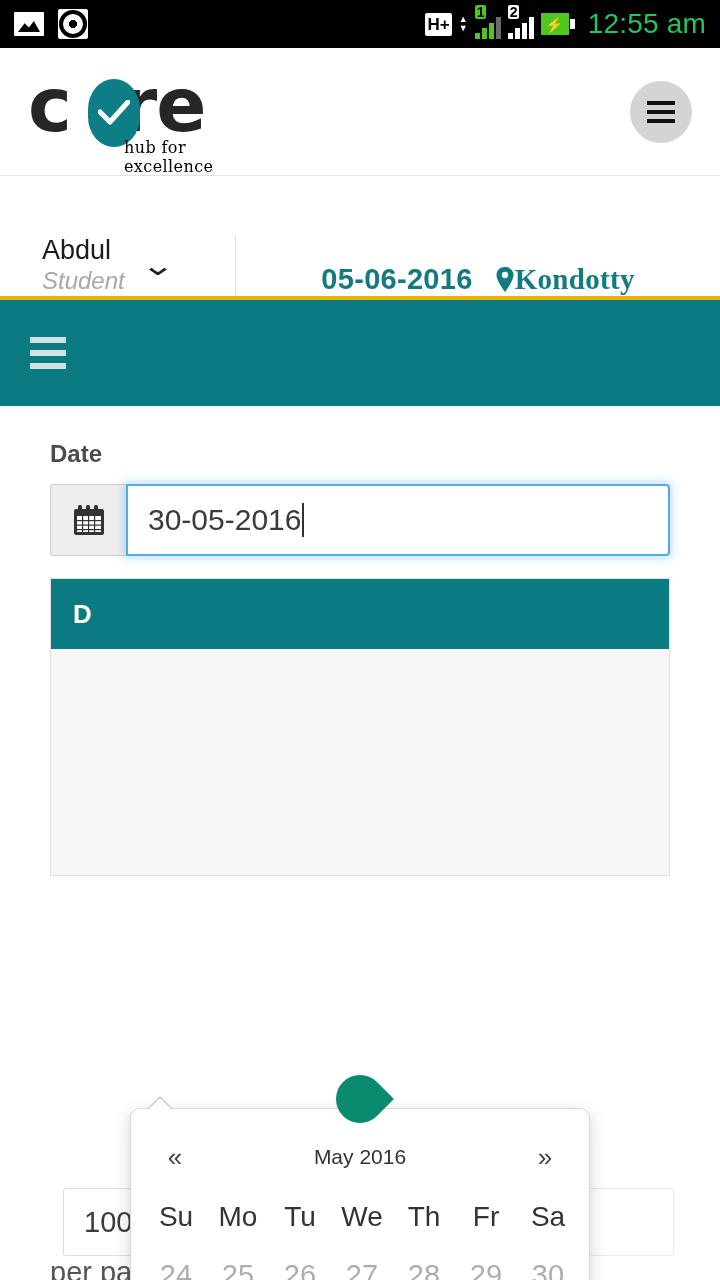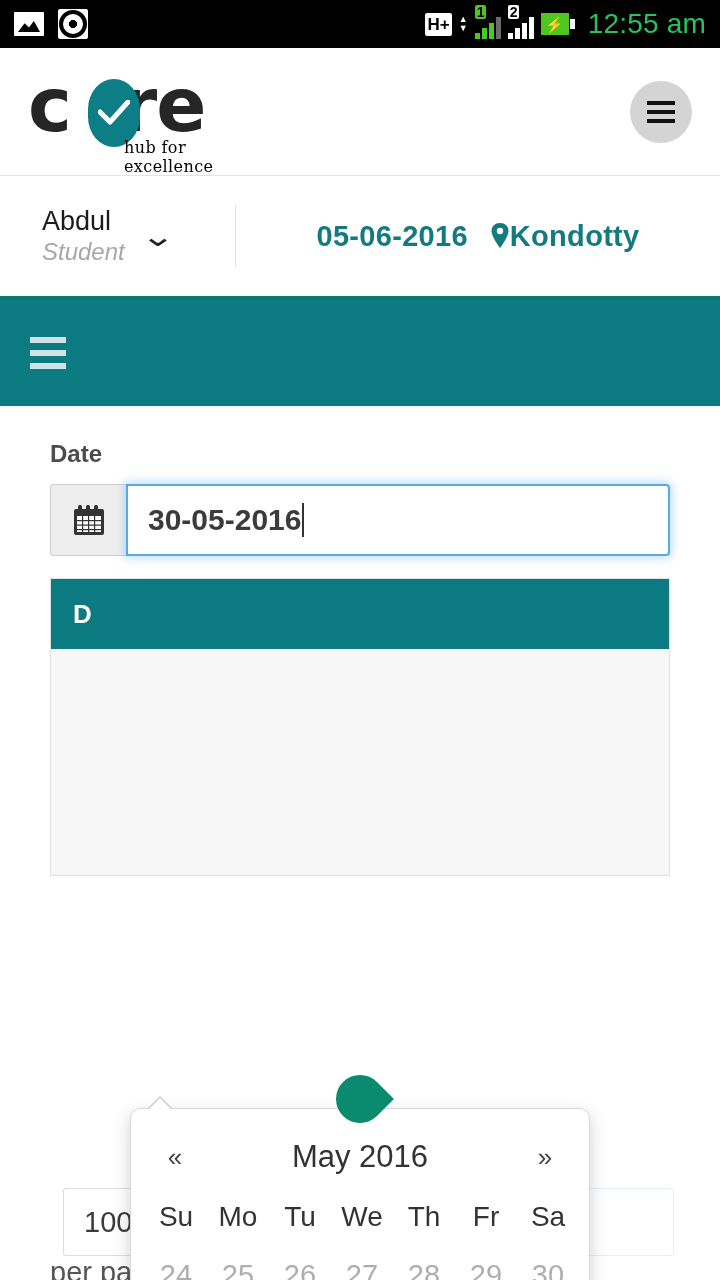--- a/index.html
+++ b/index.html
@@ -131,22 +131,22 @@
     flex-direction: column; gap: 5px;
     cursor: pointer;
   }
   .header-menu-btn i {
     display: block; width: 28px; height: 4px; background: #111;
   }
 
   
   .user-bar {
     height: 124px;
-    display: flex; align-items: center;
-    border-bottom: 4px solid #0f766e;
+    display: flex; align-items: flex-end;
+    border-bottom: 4px solid #eab308;
     background: #fff;
   }
   .user-left {
     width: 236px;
     border-right: 1px solid #e3e3e3;
     display: flex; align-items: center;
     padding-left: 42px; gap: 22px;
   }
   .user-names { display:flex; flex-direction: column; }
   .user-name {
@@ -161,21 +161,21 @@
     cursor: pointer;
   }
   .user-right {
     flex: 1;
     display: flex; align-items: center; justify-content: center;
     gap: 22px;
     color: #137b7f;
     font-size: 29px; font-weight: bold;
     letter-spacing: 0.3px;
   }
-  .user-right .loc { display: flex; align-items: center; gap: 0; }
+  .user-right .loc { display: flex; align-items: center; gap: 0; font-family: Liberation Serif, serif; }
 
   
   .teal-nav {
     height: 106px;
     background: #0c7a81;
     display: flex; align-items: center;
     padding-left: 30px;
   }
   .teal-nav .burger { display: flex; flex-direction: column; gap: 7px; cursor: pointer; }
   .teal-nav .burger i { display: block; width: 36px; height: 6px; background: #cfe3e5; }
@@ -218,21 +218,21 @@
     box-shadow: 0 0 9px 2px rgba(100,180,240,0.45);
     background: #ffffff;
     font-size: 30px; color: #3b3b3b;
     padding: 0 20px;
     outline: none;
     font-family: "Liberation Sans", sans-serif;
     position: relative;
   }
   .date-input-text {
     position: relative;
-    display: flex; align-items: center; height: 100%; font-weight: bold;
+    display: flex; align-items: center; height: 100%;
   }
   .caret-bar {
     display: inline-block; width: 2px; height: 34px;
     background: #333; margin-left: 1px;
   }
 
   
   .table-wrap {
     margin-top: 22px; margin-left: 22px;
     width: 620px;
@@ -282,21 +282,21 @@
   .dp-header {
     display: flex; align-items: center;
     height: 60px;
   }
   .dp-prev, .dp-next {
     width: 60px; text-align: center;
     font-size: 26px; color: #444; cursor: pointer;
   }
   .dp-title {
     flex: 1; text-align: center;
-    font-size: 31px; color: #333;
+    font-size: 21px; color: #333;
   }
   .dp-grid { width: 100%; border-collapse: collapse; }
   .dp-grid th {
     font-size: 28px; font-weight: normal; color: #333;
     padding: 14px 0 12px; width: 14.28%;
   }
   .dp-grid td {
     text-align: center;
     font-size: 29px; color: #2b2b2b;
     padding: 0; height: 60px;

